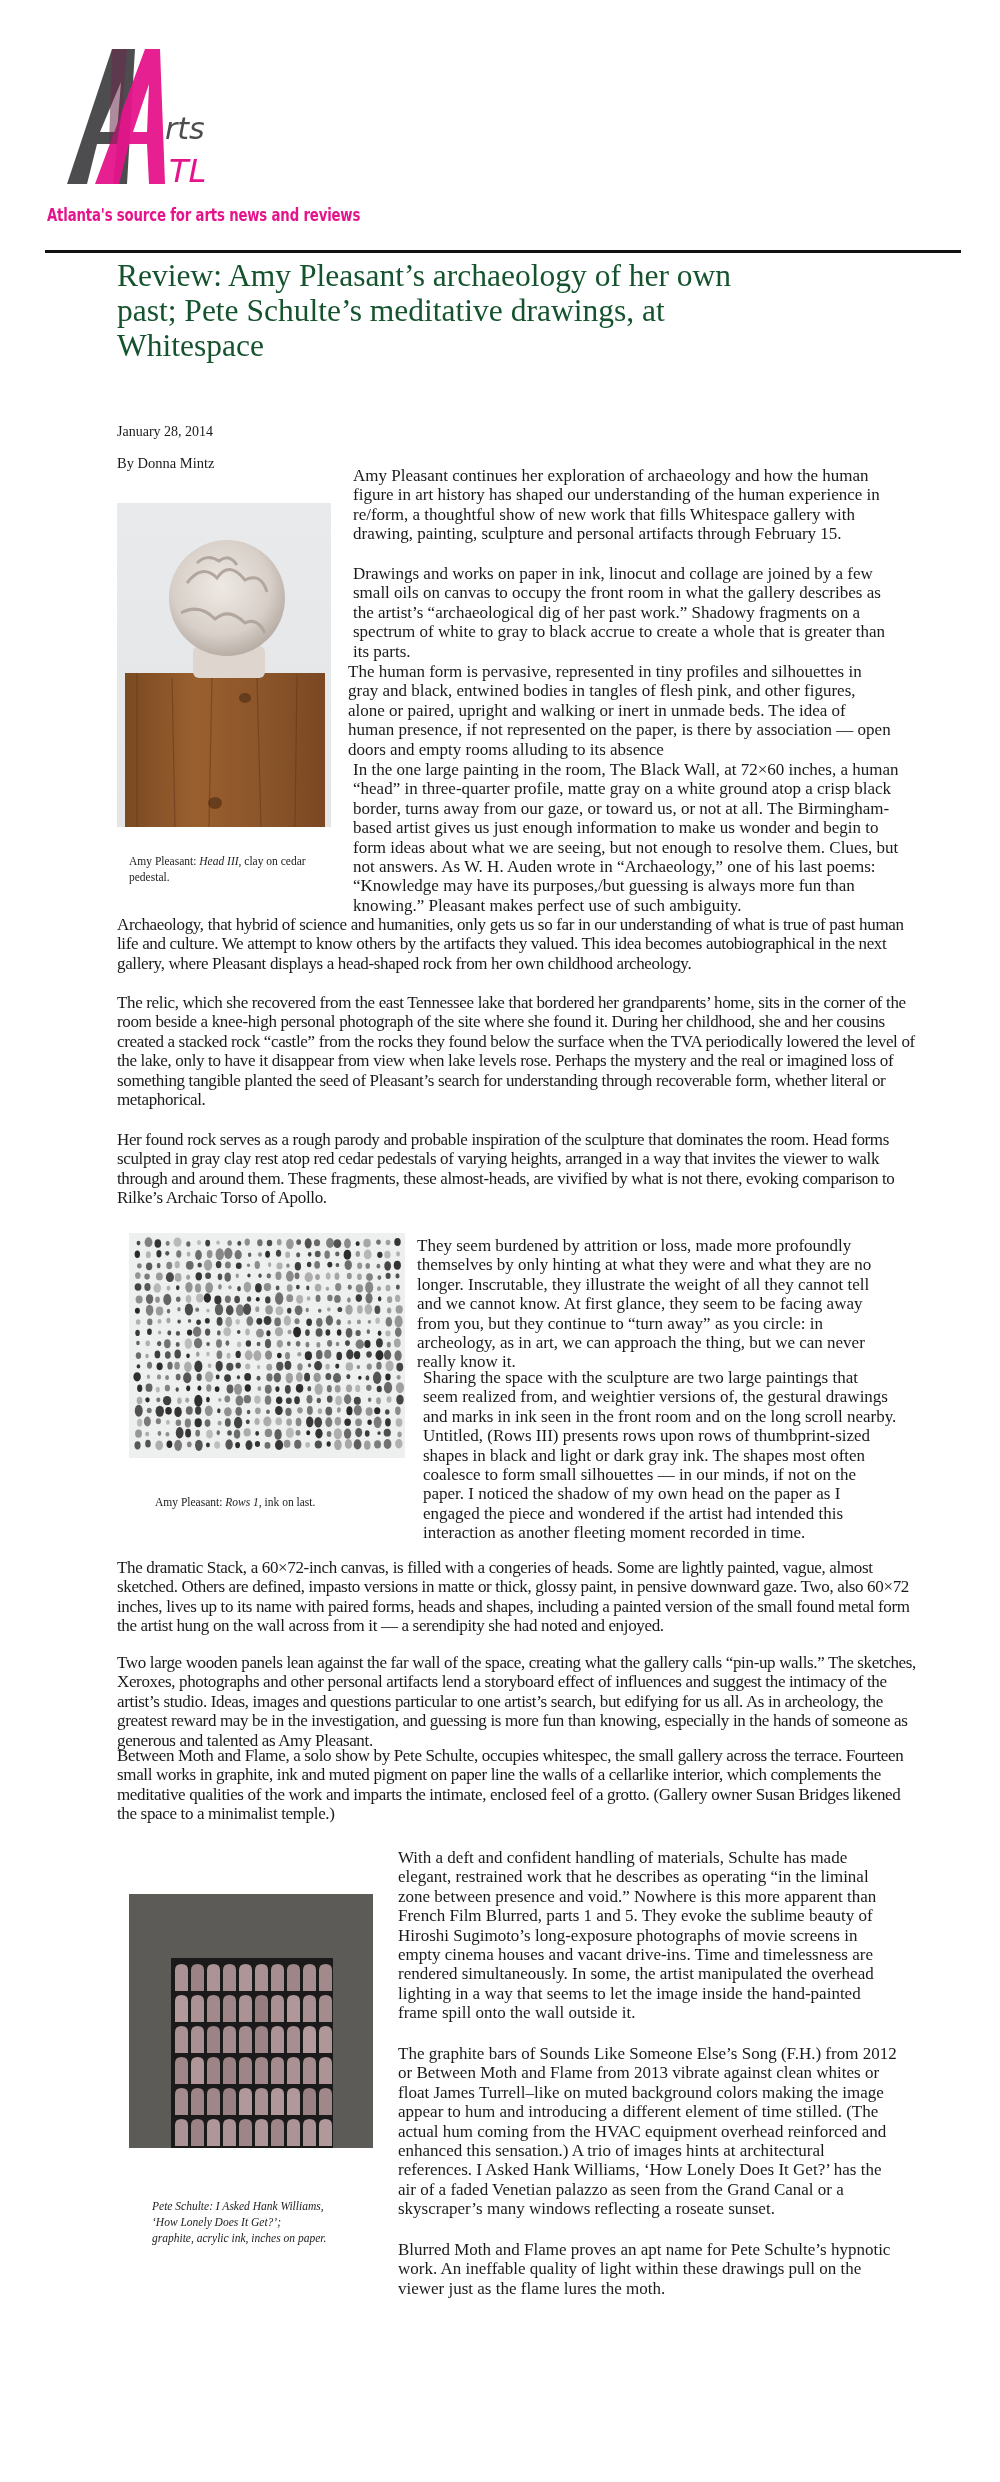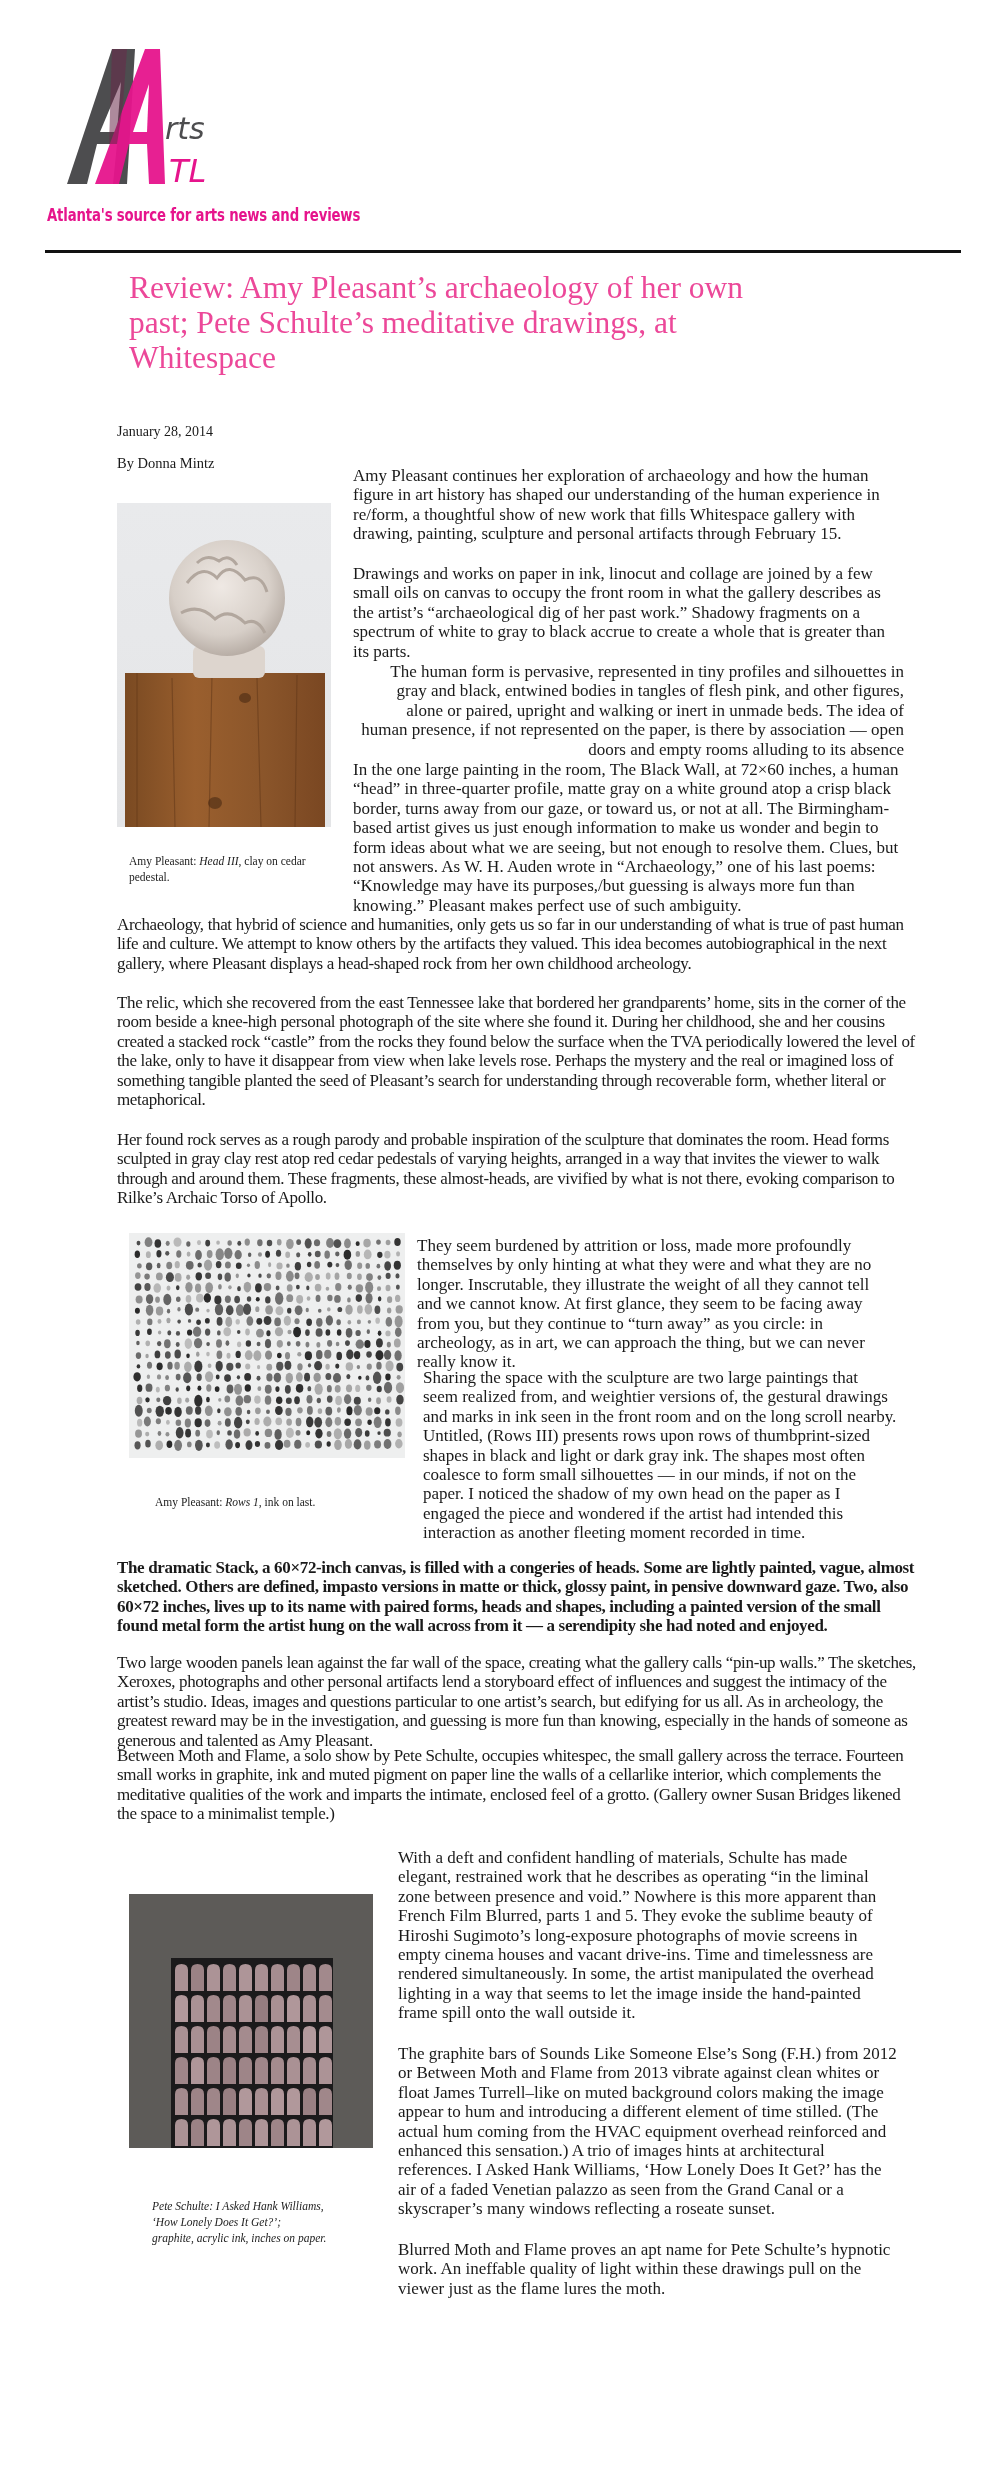--- a/index.html
+++ b/index.html
@@ -9,22 +9,22 @@
     
     .logo { position: absolute; left: 57px; top: 44px; width: 150px; height: 145px; }
     .logo svg { width: 150px; height: 145px; display: block; }
     .tagline { position: absolute; left: 47px; top: 205px; font-family: "DejaVu Sans", sans-serif;
                font-size: 17px; font-weight: bold; color: #e6148c; letter-spacing: -0.2px;
                transform: scaleX(0.78); transform-origin: left top; white-space: nowrap; }
 
     .rule { position: absolute; left: 45px; top: 250px; width: 916px; height: 3px; background: #111; }
 
     
-    .title { position: absolute; left: 117px; top: 258px; width: 620px; margin: 12px;
-             font-size: 31.5px; line-height: 35px; font-weight: normal; color: #ec4899; }
+    .title { position: absolute; left: 117px; top: 258px; width: 620px; margin: 0;
+             font-size: 31.5px; line-height: 35px; font-weight: normal; color: #14532d; }
     .date { position: absolute; left: 117px; top: 424px; font-size: 14px; }
     .byline { position: absolute; left: 117px; top: 455px; font-size: 14.5px; }
 
     p { margin: 0; font-size: 17px; line-height: 19.4px; }
     .para { position: absolute; }
     .narrow p { letter-spacing: -0.35px; }
     .caption { position: absolute; font-size: 11.5px; line-height: 16px; color: #222; }
     .caption i { font-style: italic; }
 
     
@@ -88,21 +88,21 @@
 <div class="caption" style="left:129px; top:853px; width:200px;">
   <span>Amy Pleasant: </span><i>Head III</i><span>, clay on cedar pedestal.</span>
 </div>
 
 <div class="para" style="left:353px; top:466px; width:547px;">
   <p>Amy Pleasant continues her exploration of archaeology and how the human figure in art history has shaped our understanding of the human experience in re/form, a thoughtful show of new work that fills Whitespace gallery with drawing, painting, sculpture and personal artifacts through February 15.</p>
 </div>
 <div class="para" style="left:353px; top:564px; width:547px;">
   <p>Drawings and works on paper in ink, linocut and collage are joined by a few small oils on canvas to occupy the front room in what the gallery describes as the artist’s “archaeological dig of her past work.” Shadowy fragments on a spectrum of white to gray to black accrue to create a whole that is greater than its parts.</p>
 </div>
-<div class="para" style="left:357px; top:662px; width:547px;text-align:right;">
+<div class="para" style="left:348px; top:662px; width:547px;">
   <p>The human form is pervasive, represented in tiny profiles and silhouettes in gray and black, entwined bodies in tangles of flesh pink, and other figures, alone or paired, upright and walking or inert in unmade beds. The idea of human presence, if not represented on the paper, is there by association — open doors and empty rooms alluding to its absence</p>
 </div>
 <div class="para" style="left:353px; top:760px; width:547px;">
   <p>In the one large painting in the room, The Black Wall, at 72×60 inches, a human “head” in three-quarter profile, matte gray on a white ground atop a crisp black border, turns away from our gaze, or toward us, or not at all. The Birmingham-based artist gives us just enough information to make us wonder and begin to form ideas about what we are seeing, but not enough to resolve them. Clues, but not answers. As W. H. Auden wrote in “Archaeology,” one of his last poems: “Knowledge may have its purposes,/but guessing is always more fun than knowing.” Pleasant makes perfect use of such ambiguity.</p>
 </div>
 
 <div class="para narrow" style="left:117px; top:915px; width:800px;">
   <p>Archaeology, that hybrid of science and humanities, only gets us so far in our understanding of what is true of past human life and culture. We attempt to know others by the artifacts they valued. This idea becomes autobiographical in the next gallery, where Pleasant displays a head-shaped rock from her own childhood archeology.</p>
 </div>
 <div class="para narrow" style="left:117px; top:993px; width:800px;">
@@ -633,21 +633,21 @@
   <span>Amy Pleasant: </span><i>Rows 1</i><span>, ink on last.</span>
 </div>
 
 <div class="para" style="left:417px; top:1236px; width:480px;">
   <p>They seem burdened by attrition or loss, made more profoundly themselves by only hinting at what they were and what they are no longer. Inscrutable, they illustrate the weight of all they cannot tell and we cannot know. At first glance, they seem to be facing away from you, but they continue to “turn away” as you circle: in archeology, as in art, we can approach the thing, but we can never really know it.</p>
 </div>
 <div class="para" style="left:423px; top:1368px; width:474px;">
   <p>Sharing the space with the sculpture are two large paintings that seem realized from, and weightier versions of, the gestural drawings and marks in ink seen in the front room and on the long scroll nearby. Untitled, (Rows III) presents rows upon rows of thumbprint-sized shapes in black and light or dark gray ink. The shapes most often coalesce to form small silhouettes — in our minds, if not on the paper. I noticed the shadow of my own head on the paper as I engaged the piece and wondered if the artist had intended this interaction as another fleeting moment recorded in time.</p>
 </div>
 
-<div class="para narrow" style="left:117px; top:1558px; width:800px;font-weight:bold;">
+<div class="para narrow" style="left:117px; top:1558px; width:800px;">
   <p>The dramatic Stack, a 60×72-inch canvas, is filled with a congeries of heads. Some are lightly painted, vague, almost sketched. Others are defined, impasto versions in matte or thick, glossy paint, in pensive downward gaze. Two, also 60×72 inches, lives up to its name with paired forms, heads and shapes, including a painted version of the small found metal form the artist hung on the wall across from it — a serendipity she had noted and enjoyed.</p>
 </div>
 <div class="para narrow" style="left:117px; top:1653px; width:800px;">
   <p>Two large wooden panels lean against the far wall of the space, creating what the gallery calls “pin-up walls.” The sketches, Xeroxes, photographs and other personal artifacts lend a storyboard effect of influences and suggest the intimacy of the artist’s studio. Ideas, images and questions particular to one artist’s search, but edifying for us all. As in archeology, the greatest reward may be in the investigation, and guessing is more fun than knowing, especially in the hands of someone as generous and talented as Amy Pleasant.</p>
 </div>
 <div class="para narrow" style="left:117px; top:1746px; width:800px;">
   <p>Between Moth and Flame, a solo show by Pete Schulte, occupies whitespec, the small gallery across the terrace. Fourteen small works in graphite, ink and muted pigment on paper line the walls of a cellarlike interior, which complements the meditative qualities of the work and imparts the intimate, enclosed feel of a grotto. (Gallery owner Susan Bridges likened the space to a minimalist temple.)</p>
 </div>
 
 <div class="img-hank">

